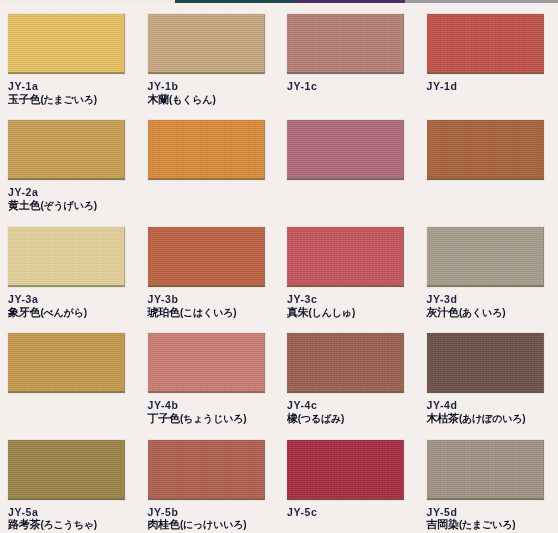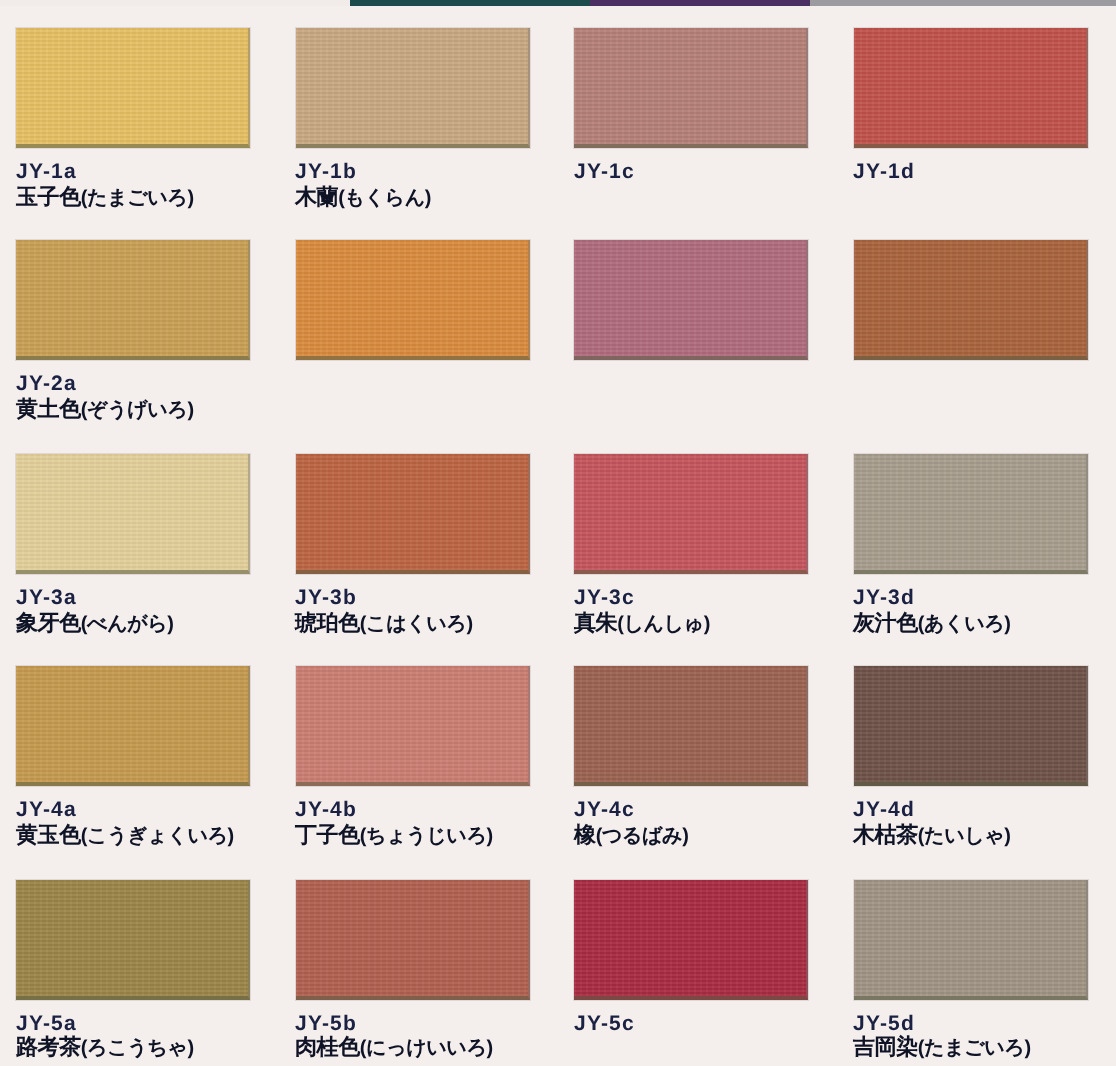--- a/index.html
+++ b/index.html
@@ -169,44 +169,40 @@
     </div>
     <div class="cell">
       <div class="swatch" style="background: rgb(168, 157, 141);"></div>
       <div class="labels">
         <div class="code">JY-3d</div>
         <div class="jname"><span>灰汁色</span><span class="kana">(あくいろ)</span></div>
       </div>
     </div>
     <div class="cell">
       <div class="swatch" style="background: rgb(198, 154, 78);"></div>
-      <div class="labels">
-        <div class="code">JY-4a</div>
-        <div class="jname"><span>黄玉色</span><span class="kana">(こうぎょくいろ)</span></div>
-      </div>
     </div>
     <div class="cell">
       <div class="swatch" style="background: rgb(203, 125, 114);"></div>
       <div class="labels">
         <div class="code">JY-4b</div>
         <div class="jname"><span>丁子色</span><span class="kana">(ちょうじいろ)</span></div>
       </div>
     </div>
     <div class="cell">
       <div class="swatch" style="background: rgb(155, 98, 80);"></div>
       <div class="labels">
         <div class="code">JY-4c</div>
         <div class="jname"><span>橡</span><span class="kana">(つるばみ)</span></div>
       </div>
     </div>
     <div class="cell">
       <div class="swatch" style="background: rgb(110, 82, 72);"></div>
       <div class="labels">
         <div class="code">JY-4d</div>
-        <div class="jname"><span>木枯茶</span><span class="kana">(たいしゃ)</span></div>
+        <div class="jname"><span>木枯茶</span><span class="kana">(あけぼのいろ)</span></div>
       </div>
     </div>
     <div class="cell">
       <div class="swatch" style="background: rgb(156, 133, 72);"></div>
       <div class="labels">
         <div class="code">JY-5a</div>
         <div class="jname"><span>路考茶</span><span class="kana">(ろこうちゃ)</span></div>
       </div>
     </div>
     <div class="cell">

